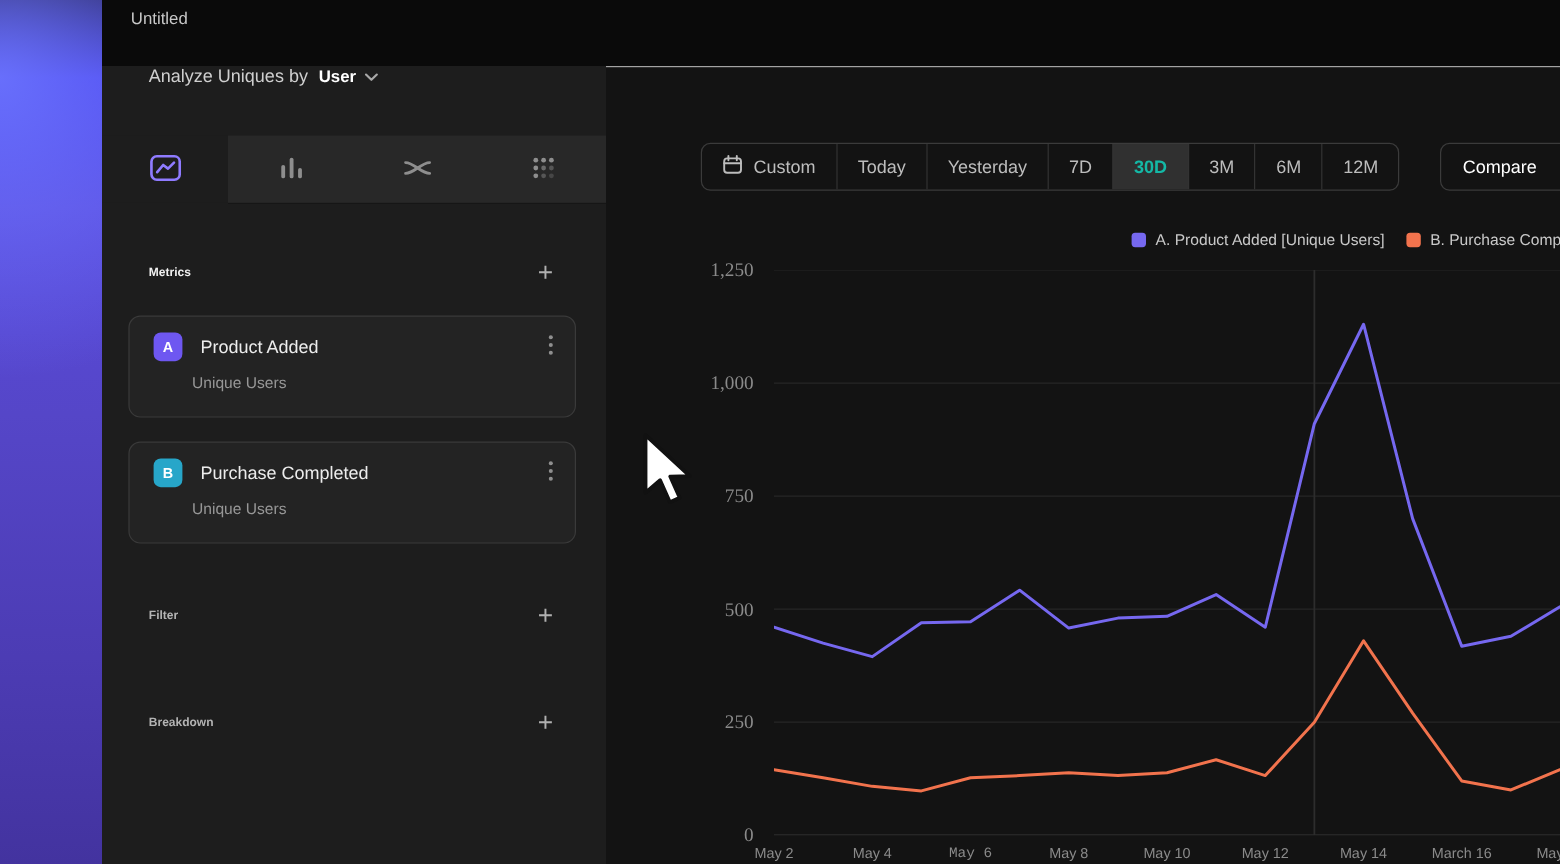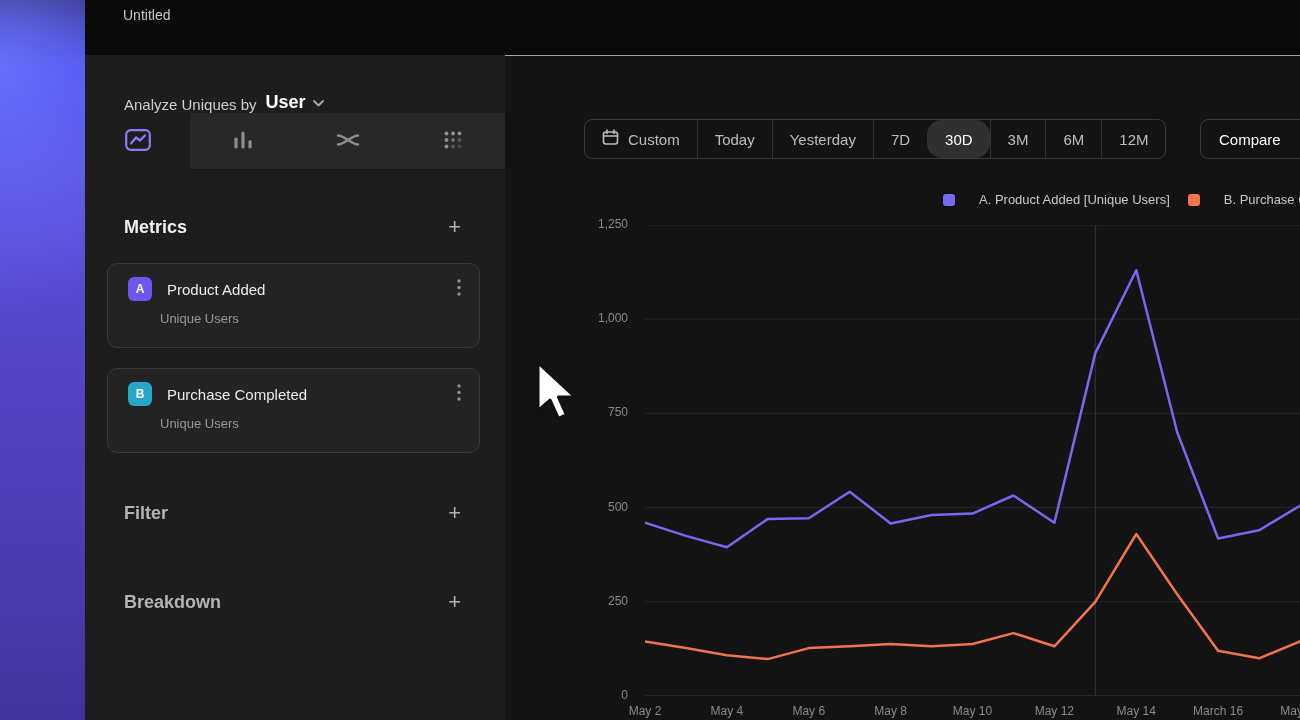--- a/index.html
+++ b/index.html
@@ -8,64 +8,64 @@
           font-family:"Liberation Sans",sans-serif;-webkit-font-smoothing:antialiased;}
 
   
   .gradient-strip{position:absolute;left:0;top:0;width:85px;height:720px;
     background:
       radial-gradient(circle at 0% 9%, rgba(110,120,255,.85), rgba(110,120,255,0) 38%),
       linear-gradient(180deg,#171040 0%,#4339ea 9%,#5a4bdf 24%,#5546c8 48%,#4c3cb4 76%,#43339f 100%);}
 
   
   .topbar{position:absolute;left:85px;top:0;width:1215px;height:55px;background:#0a0a0a;}
-  .doc-title{position:absolute;left:38px;top:7px;font-size:14px;color:#c8c8c8;}
+  .doc-title{position:absolute;left:24px;top:7px;font-size:14px;color:#c8c8c8;}
 
   
   .panel{position:absolute;left:85px;top:55px;width:420px;height:665px;background:#1d1d1d;}
-  .panel-header{position:absolute;left:0;top:0;width:420px;height:58px;display:flex;align-items:flex-end;padding-left:39px;}
+  .panel-header{position:absolute;left:0;top:0;width:420px;height:58px;display:flex;align-items:flex-start;padding-left:39px;}
   .ph-prefix{font-size:15px;color:#cfcfcf;}
   .ph-select{display:flex;align-items:center;gap:7px;margin-left:9px;background:none;border:none;cursor:pointer;}
-  .ph-value{font-size:18px;font-weight:700;color:#ffffff;}
+  .ph-value{font-size:14px;font-weight:700;color:#ffffff;}
 
   .tabs{position:absolute;left:0;top:58px;width:420px;height:57px;display:flex;}
   .tab{width:105px;height:57px;display:flex;align-items:center;justify-content:center;background:#282828;border:none;cursor:pointer;border-bottom:1px solid #161616;}
   .tab.active{background:#1d1d1d;border-bottom:1px solid #1d1d1d;}
 
   .section-row{position:absolute;left:0;width:420px;height:36px;display:flex;align-items:center;padding:0 42px 0 39px;}
-  .section-label{font-size:18px;font-weight:700;color:#f0f0f0;}
+  .section-label{font-size:10px;font-weight:700;color:#f0f0f0;}
   .section-label.dim{font-weight:700;color:#b3b3b3;}
   .plus-btn{margin-left:auto;background:none;border:none;color:#b0b0b0;font-size:22px;font-weight:300;line-height:1;cursor:pointer;padding:0 2px;}
 
   .metric-card{position:absolute;left:22px;width:373px;height:85px;background:#232323;border:1px solid #3a3a3a;border-radius:10px;padding:13px 16px 0 20px;}
   .mc-row{display:flex;align-items:center;}
   .mc-badge{width:24px;height:24px;border-radius:6px;display:flex;align-items:center;justify-content:center;
             font-size:12px;font-weight:700;color:#fff;flex:0 0 24px;}
   .mc-title{margin-left:15px;font-size:15px;color:#ececec;}
   .mc-kebab{margin-left:auto;background:none;border:none;cursor:pointer;padding:2px;}
   .mc-sub{margin-top:10px;margin-left:32px;font-size:13px;color:#979797;}
 
   
   .main{position:absolute;left:505px;top:55px;width:795px;height:665px;background:#131313;overflow:hidden;border-top:1px solid #a3a3a3;}
 
   .range-group{position:absolute;left:79px;top:63px;height:40px;display:flex;border:1px solid #3b3b3b;border-radius:8px;overflow:hidden;}
   .range-btn{height:100%;display:flex;align-items:center;gap:9px;padding:0 17px;font-size:15px;color:#bdbdbd;
              background:transparent;border:none;border-left:1px solid #333;cursor:pointer;font-family:inherit;white-space:nowrap;}
   .range-btn:first-child{border-left:none;}
-  .range-btn.active{background:#303030;color:#ffffff;font-weight:400;border-radius:15px;}
+  .range-btn.active{background:#303030;color:#14b8a6;font-weight:700;}
   .compare-btn{position:absolute;left:695px;top:63px;height:40px;padding:0 30px 0 18px;border:1px solid #3b3b3b;border-radius:8px;
                background:transparent;color:#ffffff;font-size:15px;font-weight:500;cursor:pointer;font-family:inherit;white-space:nowrap;}
 
   .legend{position:absolute;left:438px;top:136px;display:flex;gap:18px;white-space:nowrap;}
-  .legend-item{display:flex;align-items:center;gap:24px;}
+  .legend-item{display:flex;align-items:center;gap:8px;}
   .legend-swatch{width:12px;height:12px;border-radius:3px;flex:0 0 12px;}
   .legend-label{font-size:13px;color:#c9c9c9;}
 
   .chart-area{position:absolute;left:140px;top:169px;width:655px;height:471px;}
-  .ytick{position:absolute;left:40px;width:83px;text-align:right;font-size:12px;color:#8a8a8a;pointer-events:none;}
+  .ytick{position:absolute;left:40px;width:83px;text-align:right;font-size:16px;color:#8a8a8a;pointer-events:none;font-family:Liberation Serif, serif;}
   .xtick{position:absolute;top:648px;width:60px;text-align:center;font-size:12px;color:#8a8a8a;pointer-events:none;}
 
   .cursor{position:absolute;left:535px;top:361px;pointer-events:none;}
 </style>
 </head>
 <body>
 
 <div class="screen">
 
   <div class="gradient-strip"></div>
@@ -248,21 +248,21 @@
 
     <div id="axis-layer" style="position:absolute;left:0;top:0;width:795px;height:665px;pointer-events:none;">
         <div class="ytick" style="top: 632px;">0</div>
         <div class="ytick" style="top: 537.8px;">250</div>
         <div class="ytick" style="top: 443.6px;">500</div>
         <div class="ytick" style="top: 349.4px;">750</div>
         <div class="ytick" style="top: 255.2px;">1,000</div>
         <div class="ytick" style="top: 161px;">1,250</div>
         <div class="xtick" style="left: 110px;">May 2</div>
         <div class="xtick" style="left: 191.875px;">May 4</div>
-        <div class="xtick" style="left: 273.75px;">May 6</div>
+        <div class="xtick" style="left: 273.75px; font-family: Liberation Mono, monospace;">May 6</div>
         <div class="xtick" style="left: 355.625px;">May 8</div>
         <div class="xtick" style="left: 437.5px;">May 10</div>
         <div class="xtick" style="left: 519.375px;">May 12</div>
         <div class="xtick" style="left: 601.25px;">May 14</div>
         <div class="xtick" style="left: 683.125px;">March 16</div>
         <div class="xtick" style="left: 765px;">May 18</div>
       </div>
 
   </main>
 

